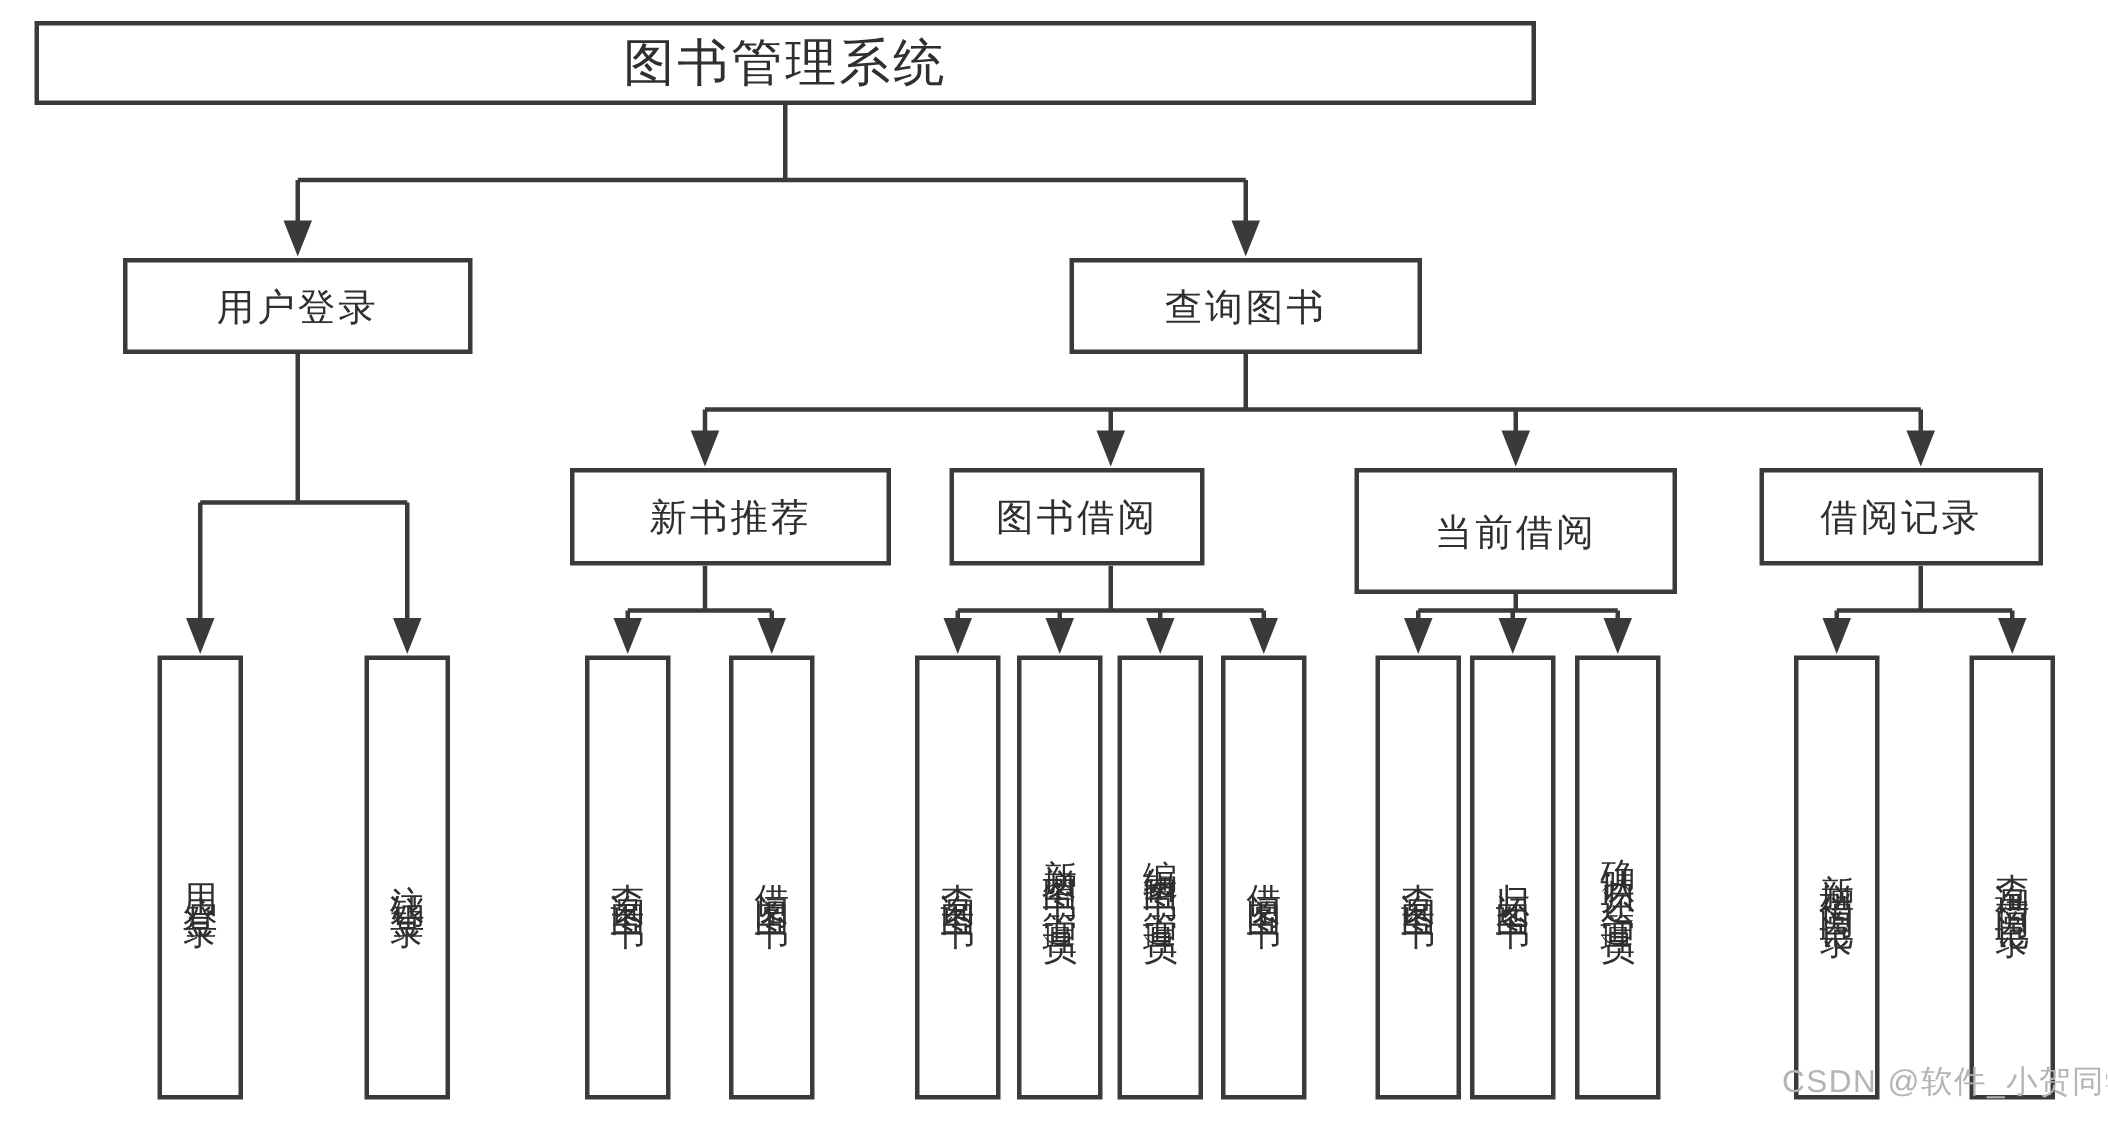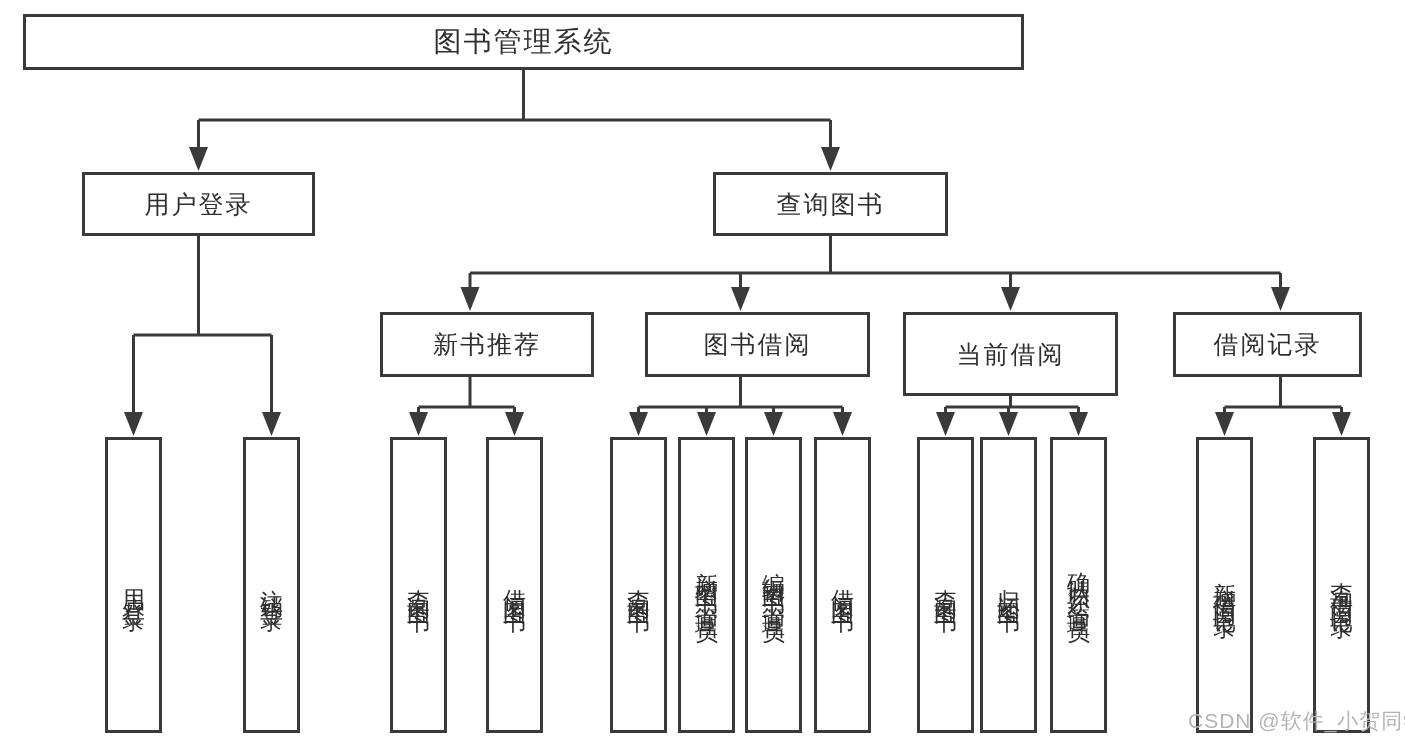--- a/index.html
+++ b/index.html
@@ -13,21 +13,21 @@
   #wires{position:absolute;left:0;top:0;z-index:0;}
   .hbox{
     position:absolute;
     box-sizing:border-box;
     border:3px solid #3a3a3a;
     background:#ffffff;
     display:flex;align-items:center;justify-content:center;
     font-size:25px;letter-spacing:2px;color:#2f2f2f;
     z-index:1;
   }
-  .hbox.root{font-size:28px;}
+  .hbox.root{font-size:34px;}
   .vbox{
     position:absolute;
     box-sizing:border-box;
     border:3px solid #3a3a3a;
     background:#ffffff;
     top:437px;height:296px;width:57px;
     display:flex;align-items:center;justify-content:center;
     writing-mode:vertical-rl;
     text-orientation:mixed;
     font-size:23px;letter-spacing:7px;color:#2f2f2f;
@@ -90,21 +90,21 @@
       <polygon points="1332,412 1351,412 1341.5,436"></polygon>
     </g>
   </svg>
 
   <div class="hbox root" style="left:23px;top:14px;width:1001px;height:56px;">图书管理系统</div>
 
   <div class="hbox" style="left:82px;top:172px;width:233px;height:64px;">用户登录</div>
   <div class="hbox" style="left:713px;top:172px;width:235px;height:64px;">查询图书</div>
 
   <div class="hbox" style="left:380px;top:312px;width:214px;height:65px;">新书推荐</div>
-  <div class="hbox" style="left:633px;top:312px;width:225px;height:65px;margin-left:12px;">图书借阅</div>
+  <div class="hbox" style="left:633px;top:312px;width:170px;height:65px;">图书借阅</div>
   <div class="hbox" style="left:903px;top:312px;width:215px;height:84px;">当前借阅</div>
   <div class="hbox" style="left:1173px;top:312px;width:189px;height:65px;">借阅记录</div>
 
   <div class="vbox" style="left:105px;">用户登录</div>
   <div class="vbox" style="left:243px;">注销登录</div>
 
   <div class="vbox" style="left:390px;">查询图书</div>
   <div class="vbox" style="left:486px;">借阅图书</div>
 
   <div class="vbox" style="left:610px;">查询图书</div>

